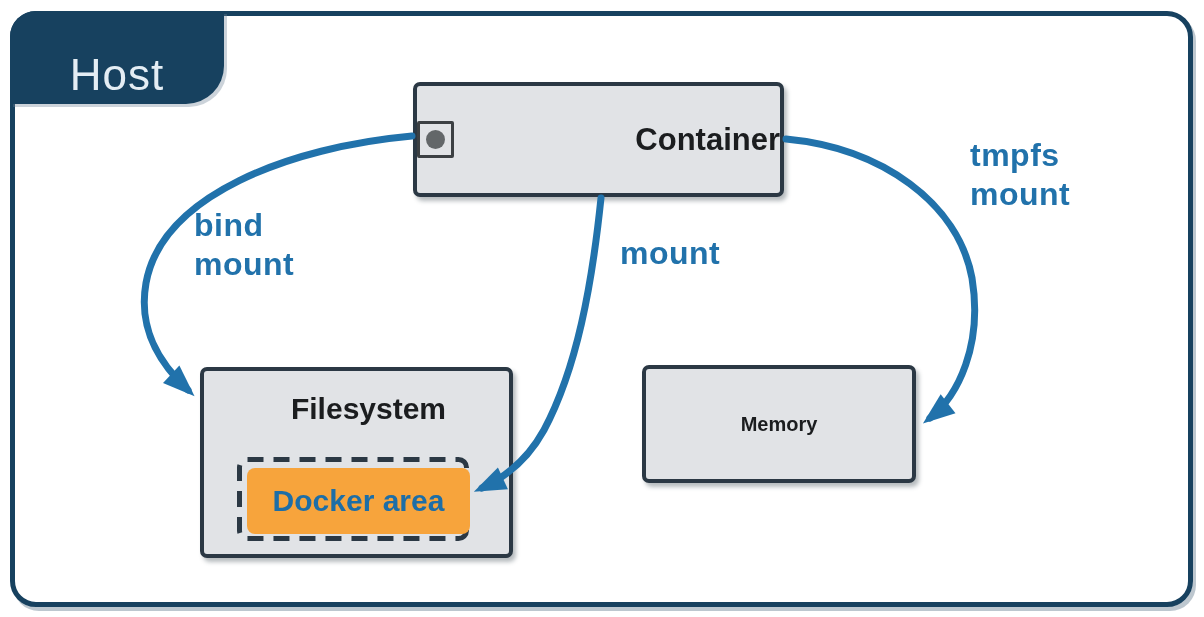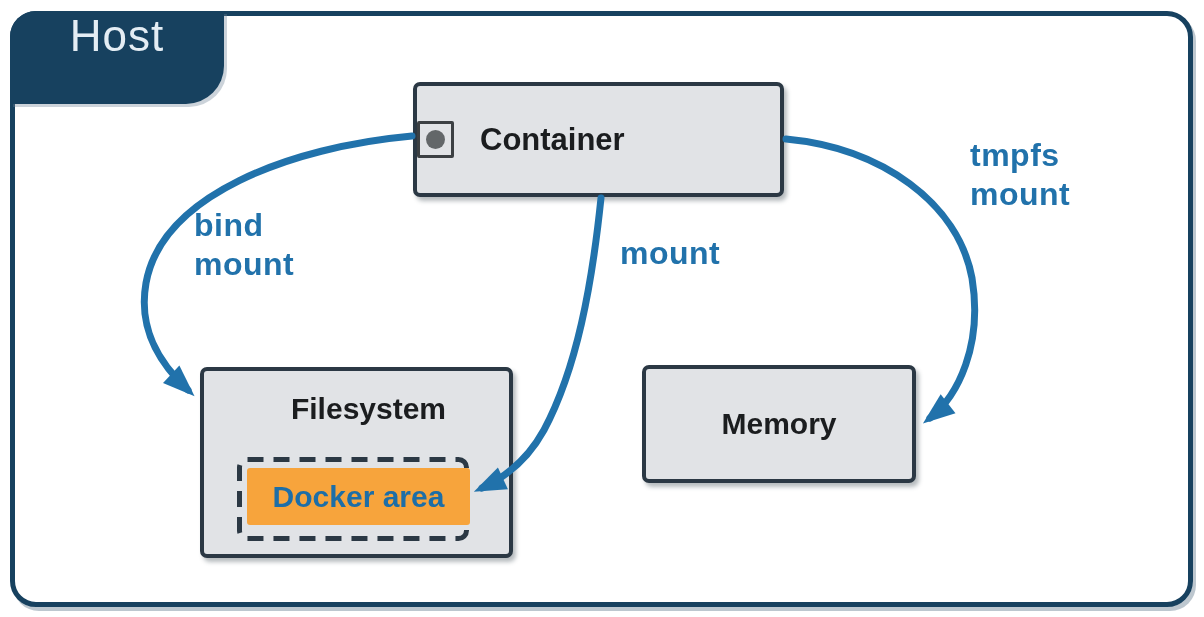--- a/index.html
+++ b/index.html
@@ -22,65 +22,65 @@
   .outer{
     position:absolute;left:10px;top:11px;width:1183px;height:596px;
     border:5px solid var(--host_navy,#17415f);
     border-radius:26px;background:transparent;
     box-shadow:3px 4px 0 rgba(108,130,148,.45);
   }
   .host-tab{
     position:absolute;left:10px;top:11px;width:214px;height:93px;
     background:var(--host_navy,#17415f);
     border-radius:26px 0 38px 0;
-    display:flex;align-items:flex-start;justify-content:center;
+    display:flex;align-items:flex-end;justify-content:center;
     box-shadow:3px 3px 0 rgba(108,130,148,.35);
   }
   .host-tab span{
     color:var(--host_text,#e4edf4);font-size:44px;font-weight:400;letter-spacing:1px;
     padding-bottom:4px;
   }
 
   
   .node{
     position:absolute;
     background:var(--node_fill,#e1e3e6);
     border:4px solid var(--node_border,#2b3844);
     border-radius:7px;
     box-shadow:3px 4px 4px rgba(50,62,72,.35);
     color:var(--node_text,#1b1d1f);
     font-weight:bold;
   }
   .container-box{left:413px;top:82px;width:371px;height:115px;
-    display:flex;align-items:center;justify-content:flex-start;gap:26px;}
+    display:flex;align-items:center;justify-content:space-between;gap:16px;}
   .container-box .label{font-size:31px;}
 
   .cicon{
     width:37px;height:37px;border:3px solid #3c4043;border-radius:2px;
     display:flex;align-items:center;justify-content:center;flex:0 0 auto;
     background:transparent;
   }
   .cdot{width:19px;height:19px;border-radius:50%;background:#636769;}
 
   .filesystem-box{left:200px;top:367px;width:313px;height:191px;}
   .filesystem-box .label{
     display:block;text-align:center;margin-top:21px;font-size:30px;padding-left:24px;
   }
   .dash-svg{position:absolute;left:33px;top:86px;width:232px;height:84px;}
   .dash-svg rect{fill:none;stroke:var(--node_border,#2b3844);stroke-width:5;stroke-dasharray:16 10;}
   .docker-area{
-    position:absolute;left:43px;top:97px;width:223px;height:57px;
-    background:var(--docker_area_orange,#f7a43c);border-radius:3px;
+    position:absolute;left:43px;top:97px;width:223px;height:66px;
+    background:var(--docker_area_orange,#f7a43c);border-radius:8px;
     display:flex;align-items:center;justify-content:center;
   }
   .docker-area span{color:var(--docker_area_text,#1d6ea7);font-size:30px;font-weight:bold;}
 
   .memory-box{left:642px;top:365px;width:274px;height:118px;
     display:flex;align-items:center;justify-content:center;}
-  .memory-box .label{font-size:30px;}
+  .memory-box .label{font-size:20px;}
 
   
   .edge-label{
     position:absolute;color:var(--arrow_blue,#2172ab);
     font-size:32px;font-weight:600;line-height:1.22;letter-spacing:.5px;
     white-space:pre-line;
   }
   .lbl-bind{left:194px;top:206px;}
   .lbl-volume{left:620px;top:234px;}
   .lbl-tmpfs{left:970px;top:136px;}

